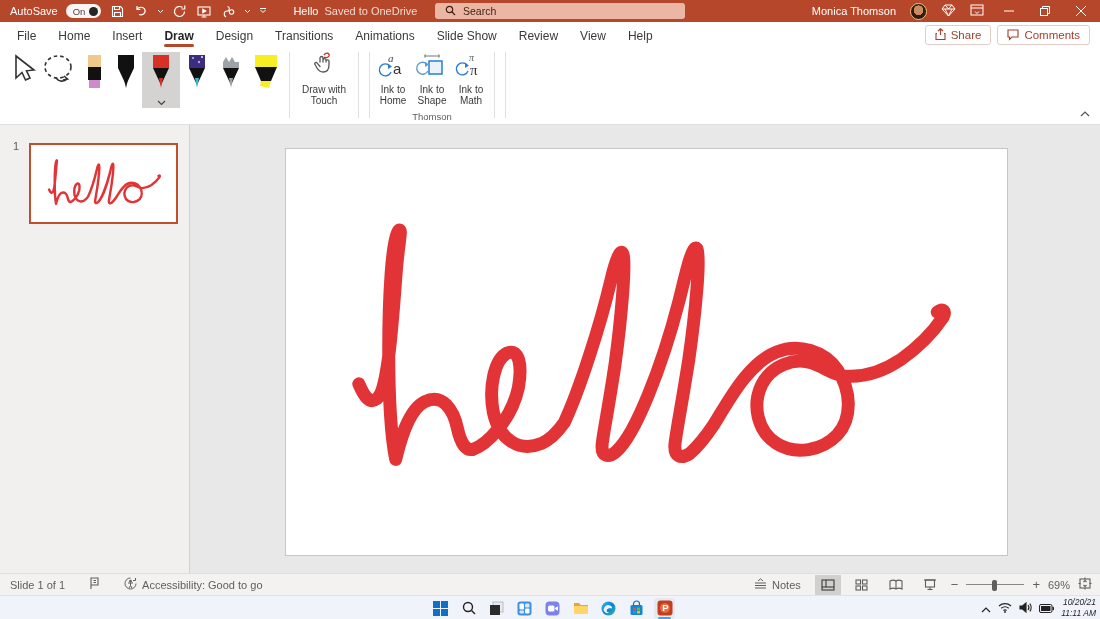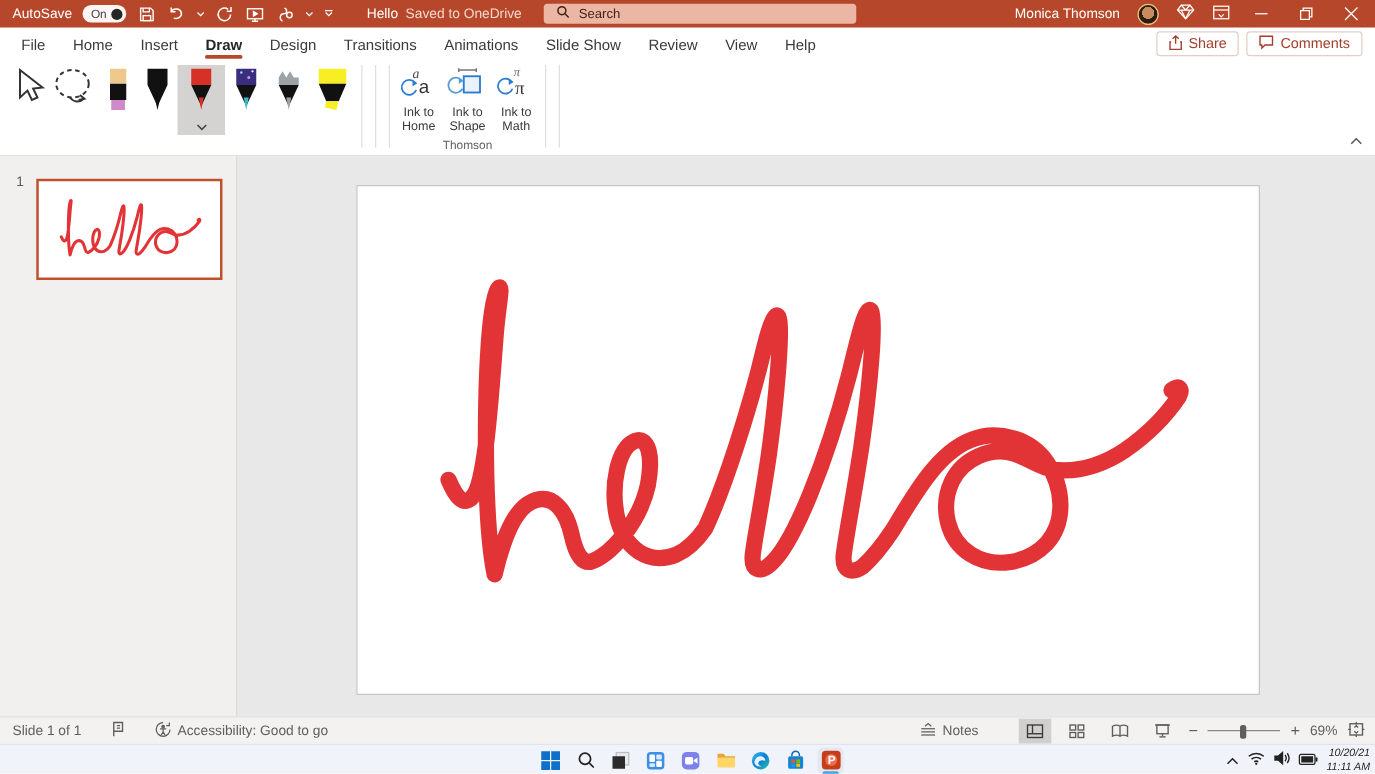--- a/index.html
+++ b/index.html
@@ -289,20 +289,31 @@
               <polygon points="3,13 25,13 19,27 9,27" fill="#111"></polygon>
               <polygon points="9,27 19,27 17,34 8,32" fill="#F7EE23"></polygon>
             </svg>
         </div>
       </div>
     </div>
 
     <div class="rsep"></div>
 
     <div class="rgroup">
+      <div class="rcontent">
+        <div class="rbtn" style="width:58px">
+          <span>
+            <svg width="28" height="26" viewBox="0 0 28 26" fill="none">
+                <path d="M14 3 c2-3 6-2 5 1 c-1 2 -4 2 -5 1" stroke="#C0392B" stroke-width="1.4"></path>
+                <path d="M10 10 v-4 c0-2 3-2 3 0 v4 m0-2 c0-1.8 3-1.8 3 0 v2 m0-1 c0-1.6 3-1.6 3 0 v4 c0 4-2 7-6 7 c-3 0-4.5-1.5-6-4 l-2-3.5 c-1-1.7 1.2-2.8 2.2-1.3 l2.8 3.3" stroke="#555" stroke-width="1.3" stroke-linecap="round" stroke-linejoin="round"></path>
+              </svg>
+          </span>
+          <span class="cap">Draw with Touch</span>
+        </div>
+      </div>
       <div class="rlabel"></div>
     </div>
 
     <div class="rsep"></div>
 
 
     <div class="rsep"></div>
 
     <div class="rgroup">
       <div class="rcontent" style="gap:2px">
@@ -382,21 +393,21 @@
         <span><svg width="13" height="13" viewBox="0 0 13 13" fill="none" stroke="#605E5C" stroke-width="1">
               <path d="M6.5 1 a5.5 5.5 0 1 0 5.5 5.5"></path>
               <polyline points="9,3.5 11.5,3.5 11.5,1"></polyline>
               <circle cx="6.5" cy="4.2" r="1" fill="#605E5C"></circle>
               <path d="M4 6 h5 M6.5 6 v2.5 l-1.5 2.5 M6.5 8.5 l1.5 2.5"></path>
             </svg></span>
         <span>Accessibility: Good to go</span>
       </span>
     </div>
     <div class="sb-right">
-      <span class="sb-item" style="margin-right:24px">
+      <span class="sb-item" style="margin-right:6px">
         <span><svg width="13" height="11" viewBox="0 0 13 11">
               <polyline points="4,3 6.5,0.8 9,3" fill="none" stroke="#605E5C"></polyline>
               <line x1="1" y1="5" x2="12" y2="5" stroke="#605E5C"></line>
               <line x1="1" y1="7.5" x2="12" y2="7.5" stroke="#605E5C"></line>
               <line x1="1" y1="10" x2="12" y2="10" stroke="#605E5C"></line>
             </svg></span>
         <span>Notes</span>
       </span>
       <span class="viewbtn sel">
           <svg width="14" height="12" viewBox="0 0 14 12" fill="none" stroke="#3b3a39" stroke-width="1.1">

